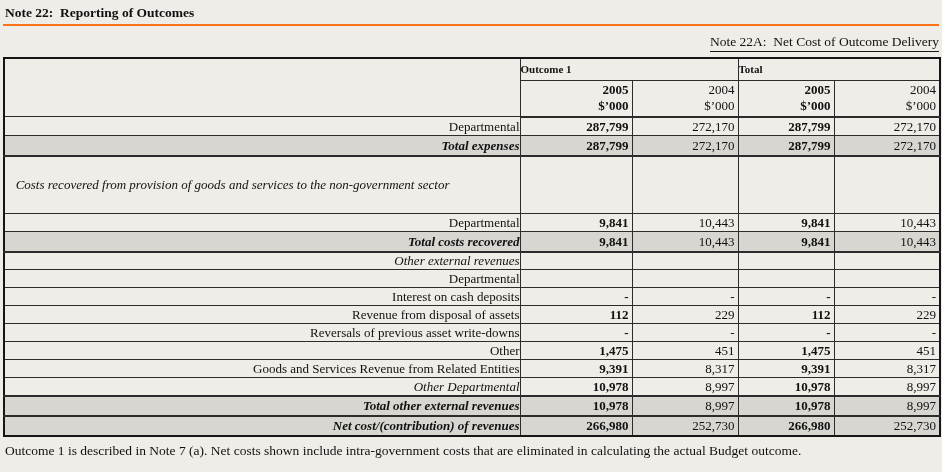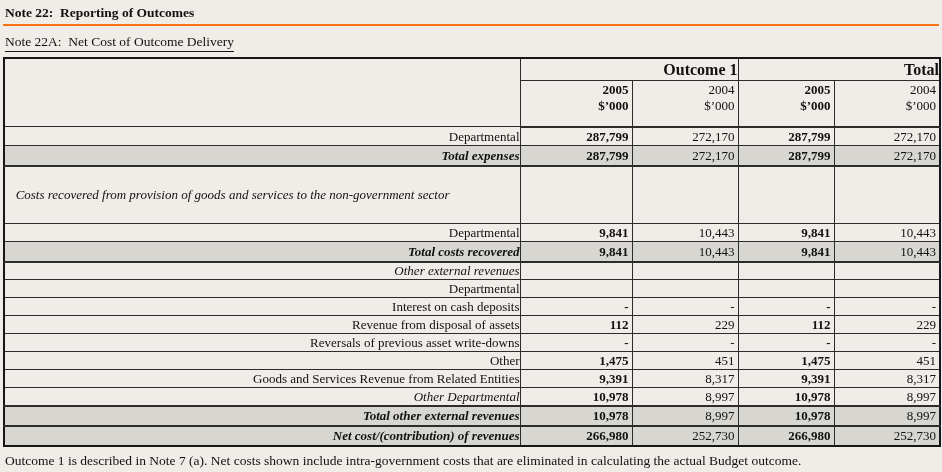--- a/index.html
+++ b/index.html
@@ -11,21 +11,21 @@
     overflow: hidden;
   }
   .page { padding: 3px 3px 0 3px; }
 
   .doc-title {
     font-size: 13.5px; font-weight: bold;
     white-space: pre-wrap;
     padding: 2px 0 3px 2px;
     border-bottom: 2px solid #f97316;
   }
-  .doc-subtitle-wrap { margin: 6px 0 0 0; }
+  .doc-subtitle-wrap { margin: 6px 0 0 0; text-align: right; }
   .doc-subtitle {
     display: inline-block;
     font-size: 13.5px;
     white-space: pre-wrap;
     margin-left: 2px;
     border-bottom: 1.5px solid #161616;
     padding-bottom: 1px;
   }
 
   table.outcomes {
@@ -37,24 +37,24 @@
     border: 2px solid #161616;
   }
   .outcomes th, .outcomes td {
     border: 1px solid #2c2c2c;
     vertical-align: middle;
     line-height: 15px;
     overflow: hidden;
   }
   
   tr.group-row { height: 22px; }
-  tr.group-row th { font-size: 16px; font-weight: bold; text-align: right; }
+  tr.group-row th { font-size: 11px; font-weight: bold; text-align: left; }
   td.label-head { background: #f0ede8; }
   tr.year-row { height: 36px; }
-  tr.year-row th { text-align: right; padding: 1px 3px 12px 0; font-weight: normal; line-height: 16px; }
+  tr.year-row th { text-align: right; padding: 1px 3px 2px 0; font-weight: normal; line-height: 16px; }
   tr.year-row th.bold { font-weight: bold; }
   tr.year-row th div { text-align: right; }
   tr.thick-bottom th, tr.thick-bottom td { border-bottom-width: 2px; }
 
   
   tbody tr { height: 18px; }
   tbody tr.first { height: 19px; }
   tbody tr.shaded { height: 20px; }
   tbody tr.shaded td { background: #d7d6d1; }
   tbody tr.tall { height: 58px; }

